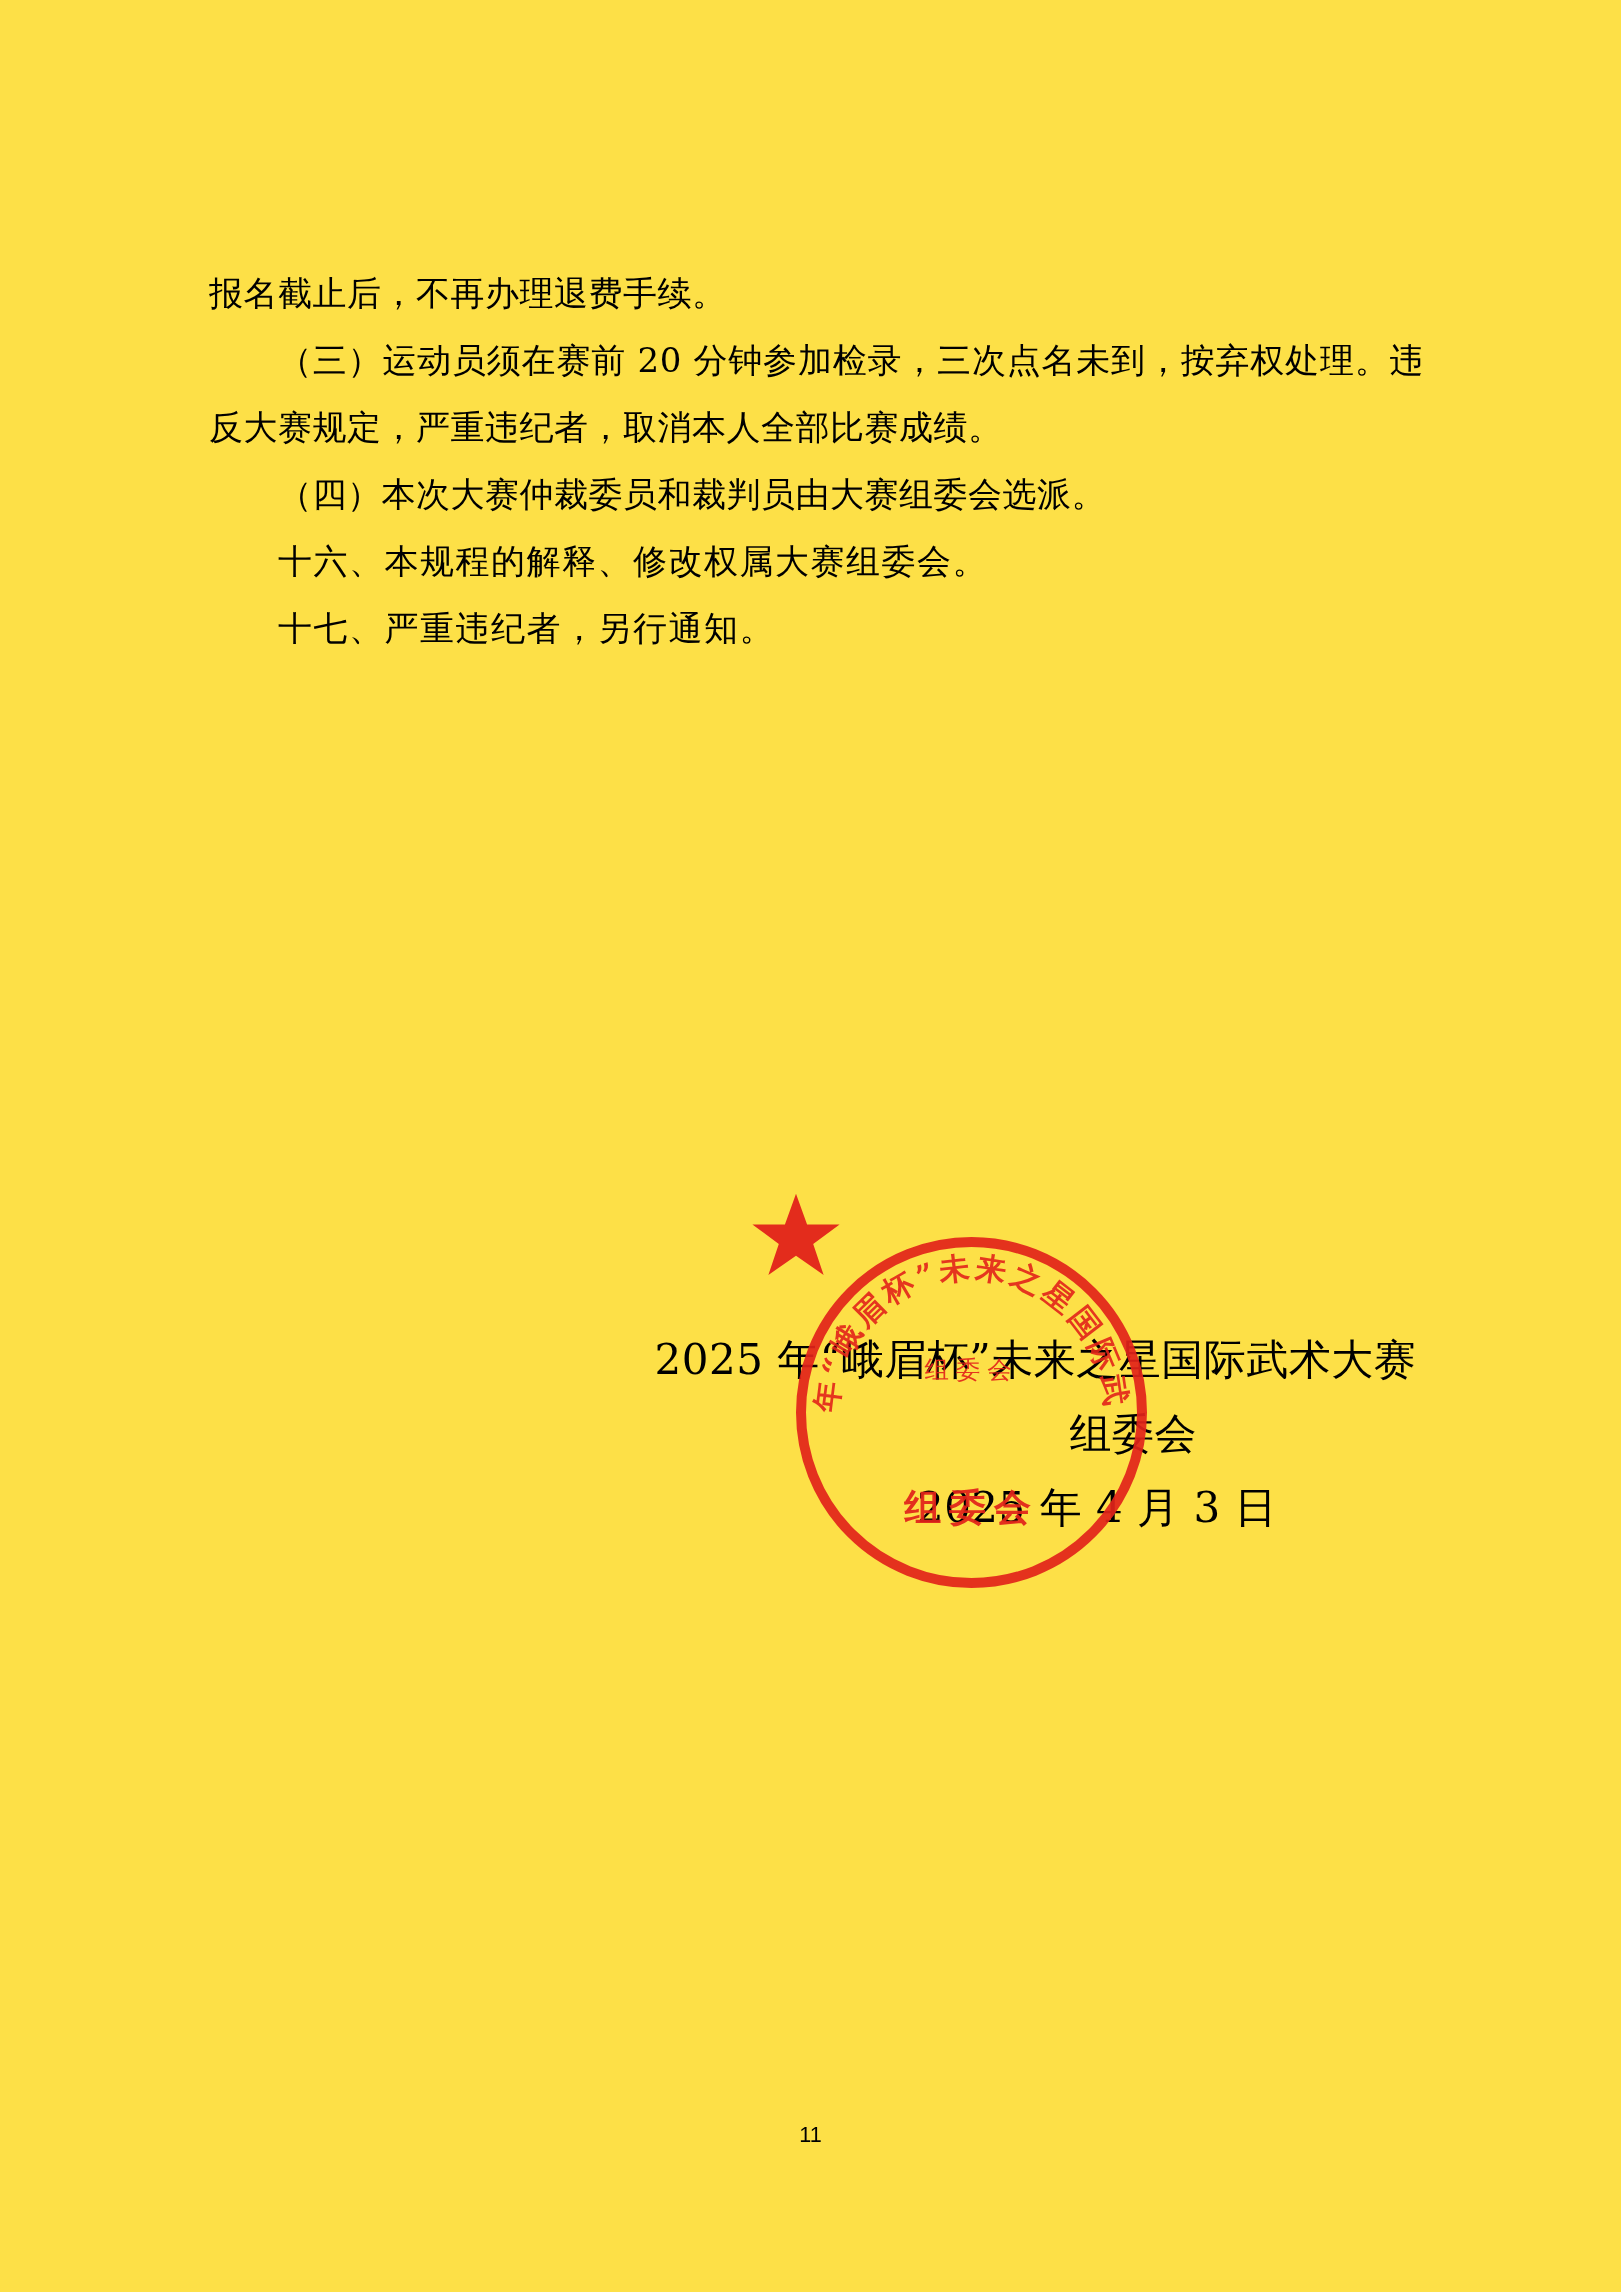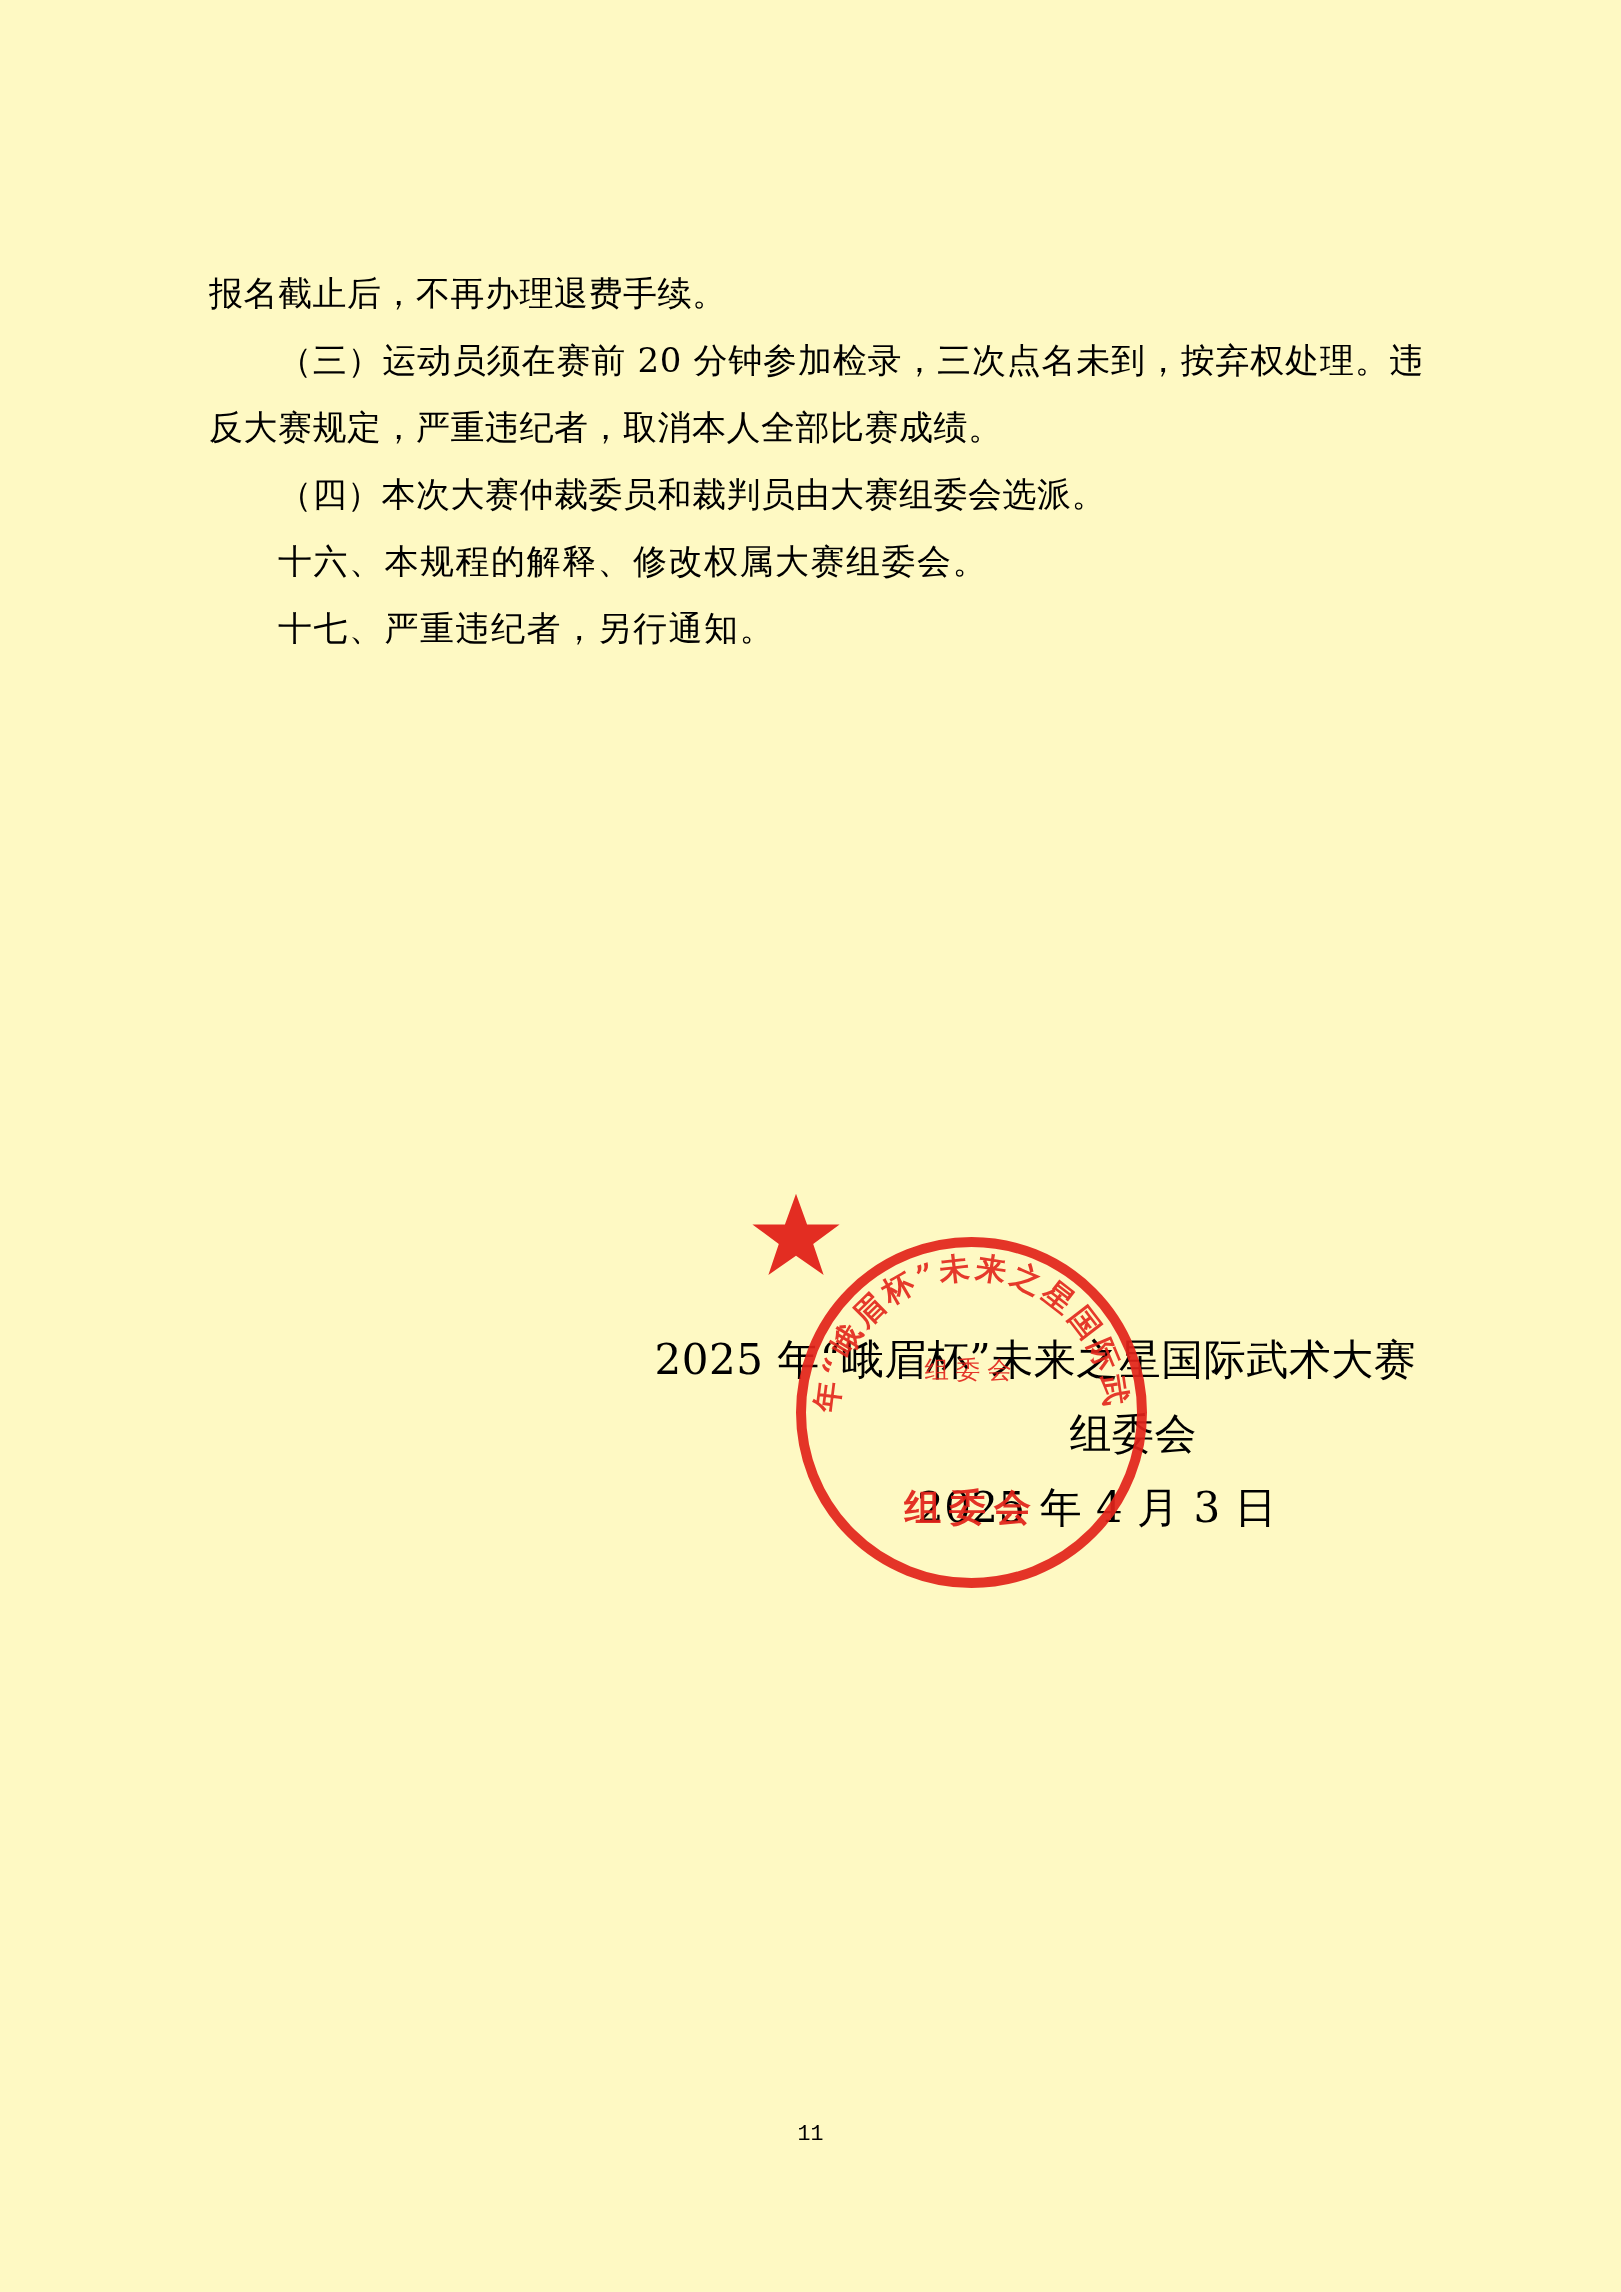--- a/index.html
+++ b/index.html
@@ -13,21 +13,21 @@
     position: relative;
     font-family: "DejaVu Serif", "Liberation Serif", serif;
     color: #000000;
     overflow: hidden;
   }
   .page {
     position: absolute;
     left: 0; top: 0;
     width: 1621px;
     height: 2293px;
-    background: #fef9c3;
+    background: #fde047;
   }
   .content {
     position: absolute;
     left: 209px;
     top: 260px;
     width: 1215px;
   }
   p {
     margin: 0;
     font-size: 34px;
@@ -133,21 +133,21 @@
     font-family: "DejaVu Serif", "Liberation Serif", serif;
   }
   .page-number {
     position: absolute;
     left: 0;
     top: 2122px;
     width: 1621px;
     text-align: center;
     font-size: 21.6px;
     color: #000;
-    font-family: Liberation Mono, monospace;
+    font-family: Liberation Sans, sans-serif;
   }
 </style>
 </head>
 <body>
 
 <div class="page">
 
   <div class="content">
     <p class="plain">报名截止后，不再办理退费手续。</p>
     <p class="indent">（三）运动员须在赛前 20 分钟参加检录，三次点名未到，按弃权处理。违反大赛规定，严重违纪者，取消本人全部比赛成绩。</p>

